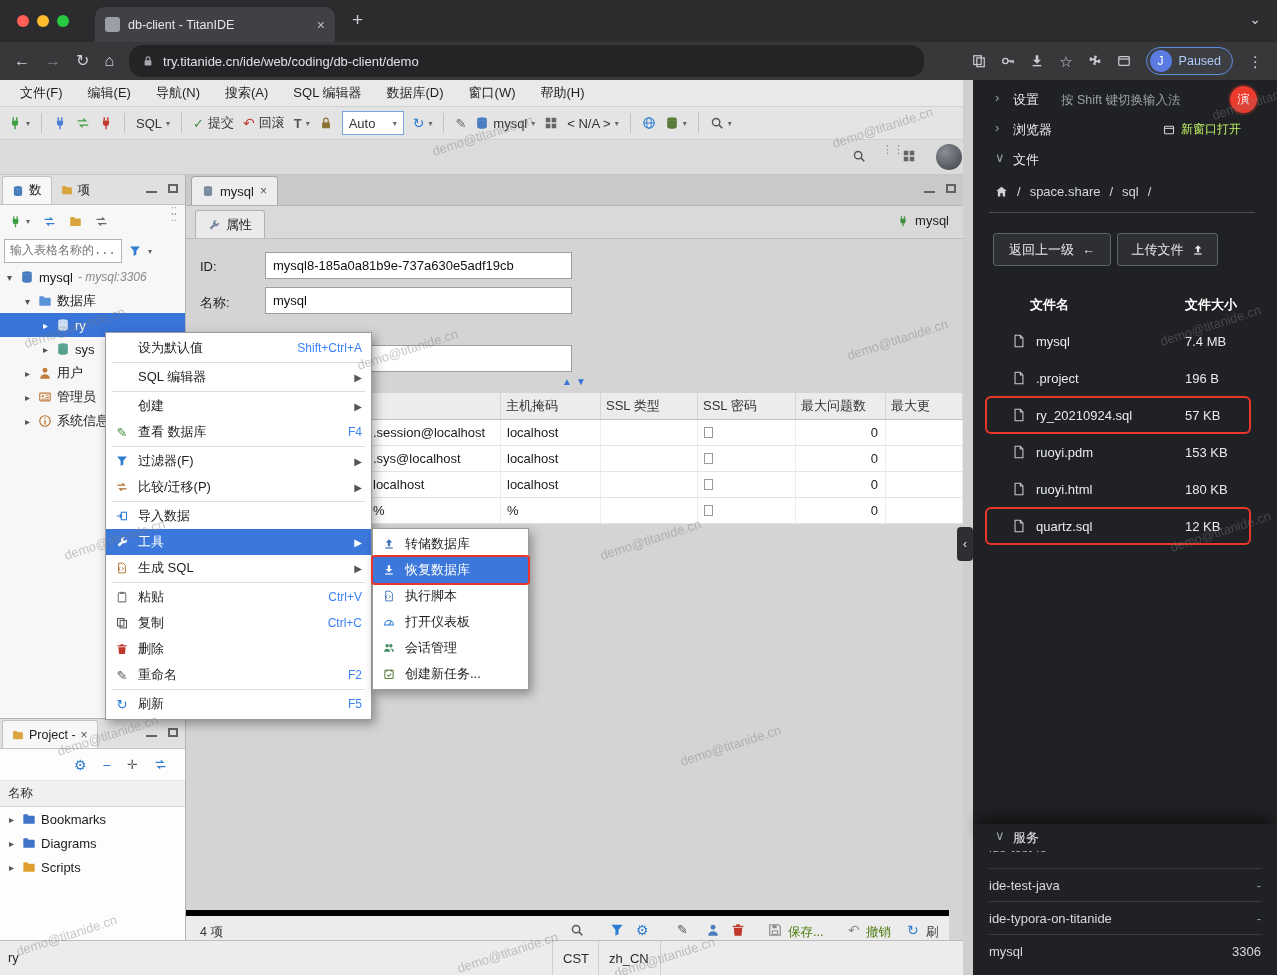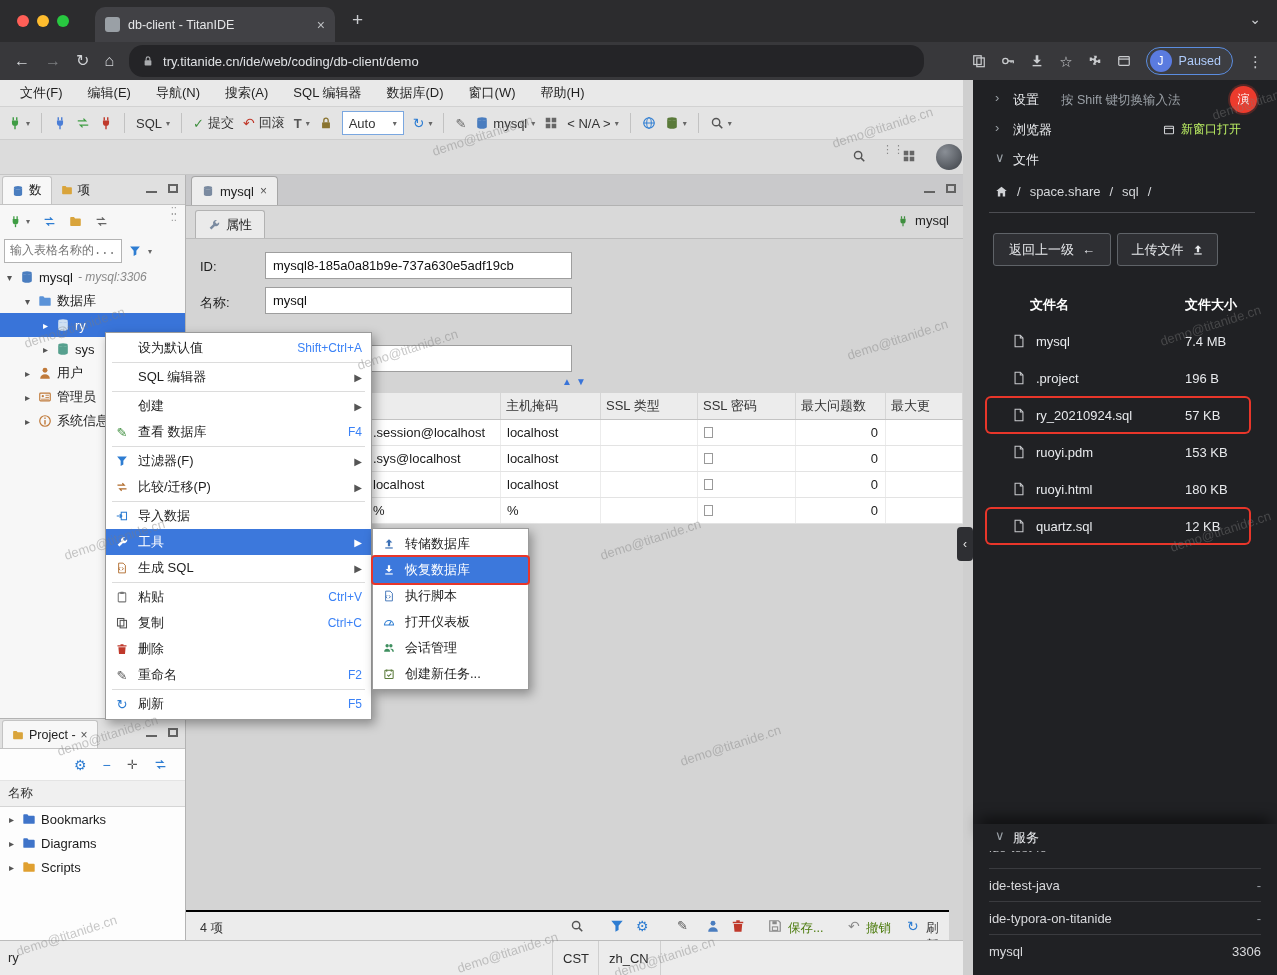--- a/index.html
+++ b/index.html
@@ -71,21 +71,21 @@
 #grid{position:absolute;left:0;top:218px;width:777px;font-size:13px}
 .ghdr{display:flex;height:27px;background:#ececec;border-bottom:1px solid #c3c3c3;align-items:flex-start;color:#333}
 .ghdr>div{border-right:1px solid #d6d6d6;height:100%;display:flex;align-items:center;padding-left:5px}
 .grow{display:flex;height:26px;background:#fff;border-bottom:1px solid #e3e3e3;align-items:center;color:#1b1b1b}
 .grow>div{border-right:1px solid #ececec;height:100%;display:flex;align-items:center}
 .cw1{width:315px}.cw2{width:100px}.cw3{width:97px}.cw4{width:98px}.cw5{width:90px}.cw6{flex:1}
 .gc1{padding-left:187px;overflow:hidden;white-space:nowrap}
 .gc2,.gc4{padding-left:6px}
 .gc5{justify-content:flex-end;padding-right:7px}
 .ebox{width:9px;height:11px;border:1px solid #9a9a9a;display:inline-block}
-#ed-bottom{position:absolute;left:0;top:735px;width:763px;height:30px;background:#ececec;border-top:2px solid #000000;font-size:12.5px;color:#333}
+#ed-bottom{position:absolute;left:0;top:735px;width:763px;height:30px;background:#ececec;border-top:6px solid #000000;font-size:12.5px;color:#333}
 #ed-bottom .bi{position:absolute;top:7px}
 #ed-bottom .blab{position:absolute;top:8px;color:#4d7c0f}
 #ed-bottom .blab.dark{color:#333}
 
 #statusbar{position:absolute;left:0;top:940px;width:973px;height:35px;background:#ececec;border-top:1px solid #bcbcbc;font-size:13px;color:#2b2b2b}
 .sb-cell{position:absolute;top:0;height:35px;display:flex;align-items:center;padding:0 10px;border-left:1px solid #cfcfcf}
 
 #rightstrip{position:absolute;left:963px;top:80px;width:10px;height:895px;background:#cfcfcf}
 #strip-notch{position:absolute;left:-6px;top:447px;width:16px;height:34px;background:#2e2f33;border-radius:4px;color:#e4e4e4;font-size:12px;display:flex;align-items:center;justify-content:center}
 #sidepanel{position:absolute;left:973px;top:80px;width:304px;height:895px;background:#202124;color:#e8eaed;font-size:13px}

